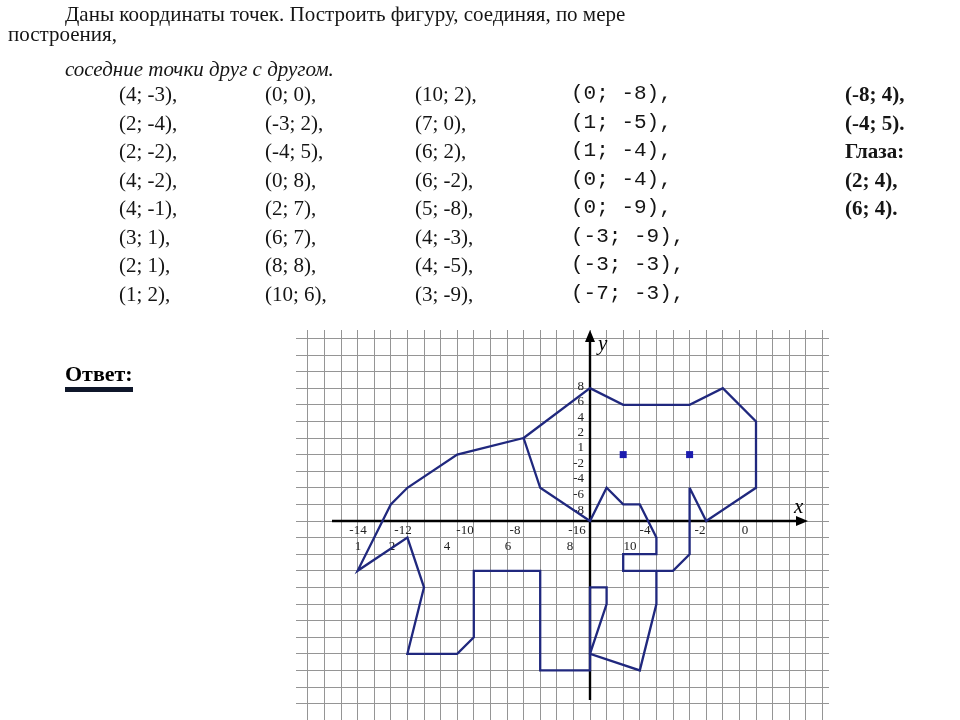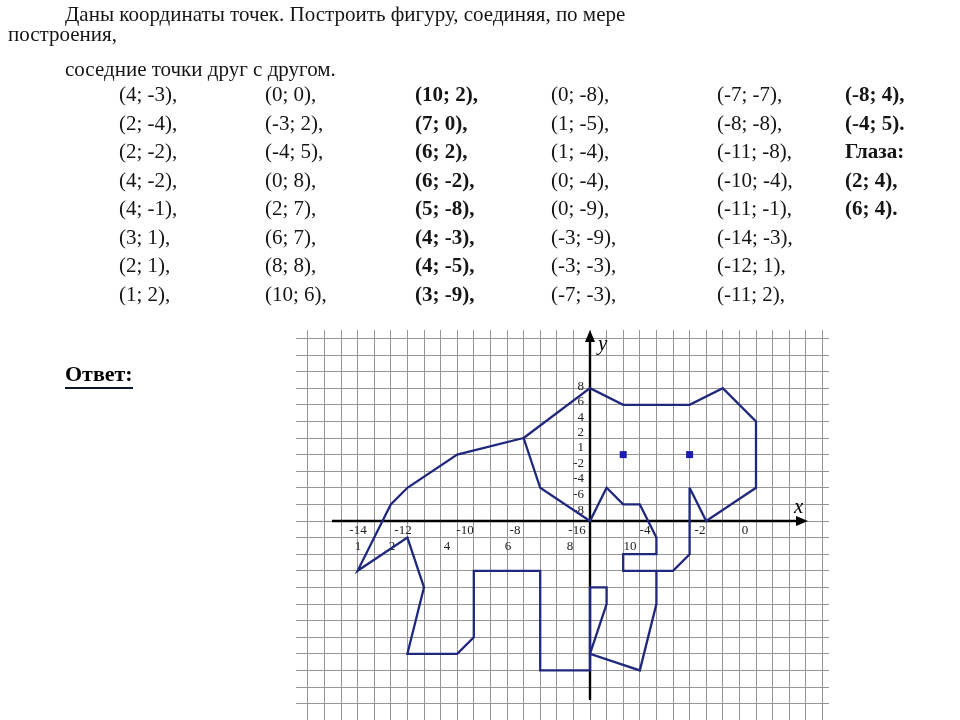--- a/index.html
+++ b/index.html
@@ -4,28 +4,28 @@
 <style>
   html,body{margin:0;padding:0;}
   body{
     width:960px;height:720px;position:relative;overflow:hidden;
     background:#ffffff;color:#111;
     font-family:"Liberation Serif", serif;
   }
   .t-line{position:absolute;font-size:21px;white-space:nowrap;color:#151515;text-align:center;}
   #task-line-1{left:65px;top:2px;}
   #task-line-2{left:8px;top:22px;}
-  #task-line-3{left:65px;top:57px;}
+  #task-line-3{left:65px;top:57px;font-style:italic;}
   #coords{position:absolute;left:73px;top:80px;width:880px;height:232px;margin-left:46px;}
   .coord-col{position:absolute;top:0;}
   .coord-cell{font-size:21px;line-height:28.5px;white-space:nowrap;color:#151515;}
   #answer{position:absolute;left:65px;top:361px;}
   #answer span{
     font-size:22px;font-weight:bold;color:#000;
-    border-bottom:2px solid #0f172a;padding-bottom:1px;
+    border-bottom:5px solid #0f172a;padding-bottom:1px;
   }
   #chart-wrap{position:absolute;left:296px;top:330px;width:533px;height:390px;}
   svg{display:block;}
   .tick{font:13px "Liberation Serif", serif;fill:#222;}
   .axisletter{font:italic 21px "Liberation Serif", serif;fill:#000;}
 </style>
 </head>
 <body>
 
 <div class="t-line" id="task-line-1">Даны координаты точек. Построить фигуру, соединяя, по мере</div>
@@ -46,49 +46,39 @@
     <div class="coord-col" style="left: 146px;">
       <div class="coord-cell">(0; 0),</div>
       <div class="coord-cell">(-3; 2),</div>
       <div class="coord-cell">(-4; 5),</div>
       <div class="coord-cell">(0; 8),</div>
       <div class="coord-cell">(2; 7),</div>
       <div class="coord-cell">(6; 7),</div>
       <div class="coord-cell">(8; 8),</div>
       <div class="coord-cell">(10; 6),</div>
     </div>
-    <div class="coord-col" style="left: 296px; font-weight: bold;">
+    <div class="coord-col" style="left: 296px;">
       <div class="coord-cell">(10; 2),</div>
       <div class="coord-cell">(7; 0),</div>
       <div class="coord-cell">(6; 2),</div>
       <div class="coord-cell">(6; -2),</div>
       <div class="coord-cell">(5; -8),</div>
       <div class="coord-cell">(4; -3),</div>
       <div class="coord-cell">(4; -5),</div>
       <div class="coord-cell">(3; -9),</div>
     </div>
-    <div class="coord-col" style="left: 432px;">
+    <div class="coord-col" style="left: 452px; font-family: Liberation Mono, monospace;">
       <div class="coord-cell">(0; -8),</div>
       <div class="coord-cell">(1; -5),</div>
       <div class="coord-cell">(1; -4),</div>
       <div class="coord-cell">(0; -4),</div>
       <div class="coord-cell">(0; -9),</div>
       <div class="coord-cell">(-3; -9),</div>
       <div class="coord-cell">(-3; -3),</div>
       <div class="coord-cell">(-7; -3),</div>
-    </div>
-    <div class="coord-col" style="left: 598px;">
-      <div class="coord-cell">(-7; -7),</div>
-      <div class="coord-cell">(-8; -8),</div>
-      <div class="coord-cell">(-11; -8),</div>
-      <div class="coord-cell">(-10; -4),</div>
-      <div class="coord-cell">(-11; -1),</div>
-      <div class="coord-cell">(-14; -3),</div>
-      <div class="coord-cell">(-12; 1),</div>
-      <div class="coord-cell">(-11; 2),</div>
     </div>
     <div class="coord-col" style="left: 726px; font-weight: bold;">
       <div class="coord-cell">(-8; 4),</div>
       <div class="coord-cell">(-4; 5).</div>
       <div class="coord-cell">Глаза:</div>
       <div class="coord-cell">(2; 4),</div>
       <div class="coord-cell">(6; 4).</div>
     </div>
   </div>
 

